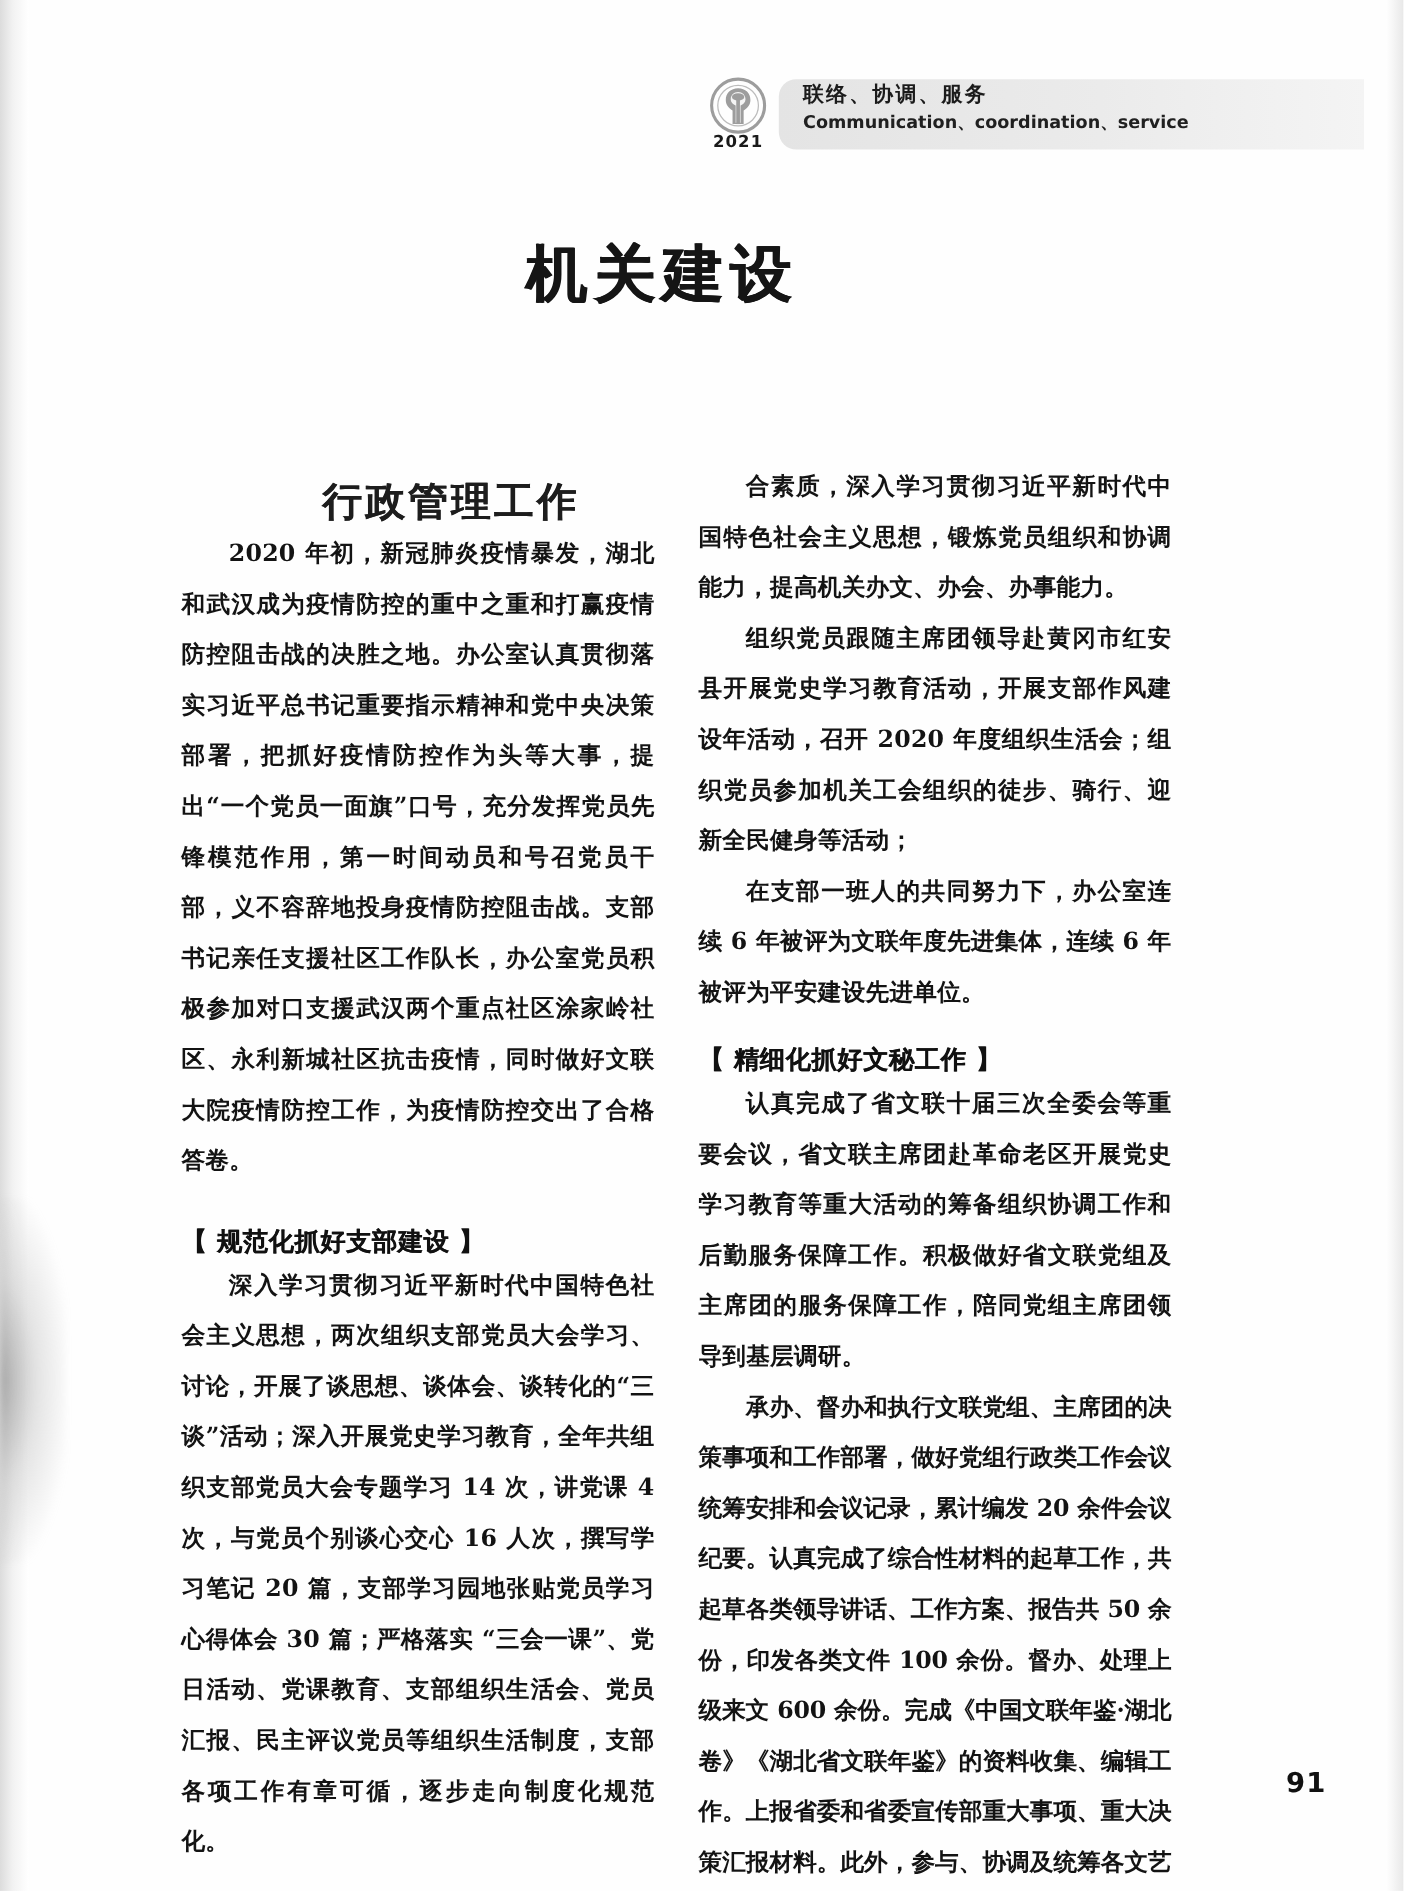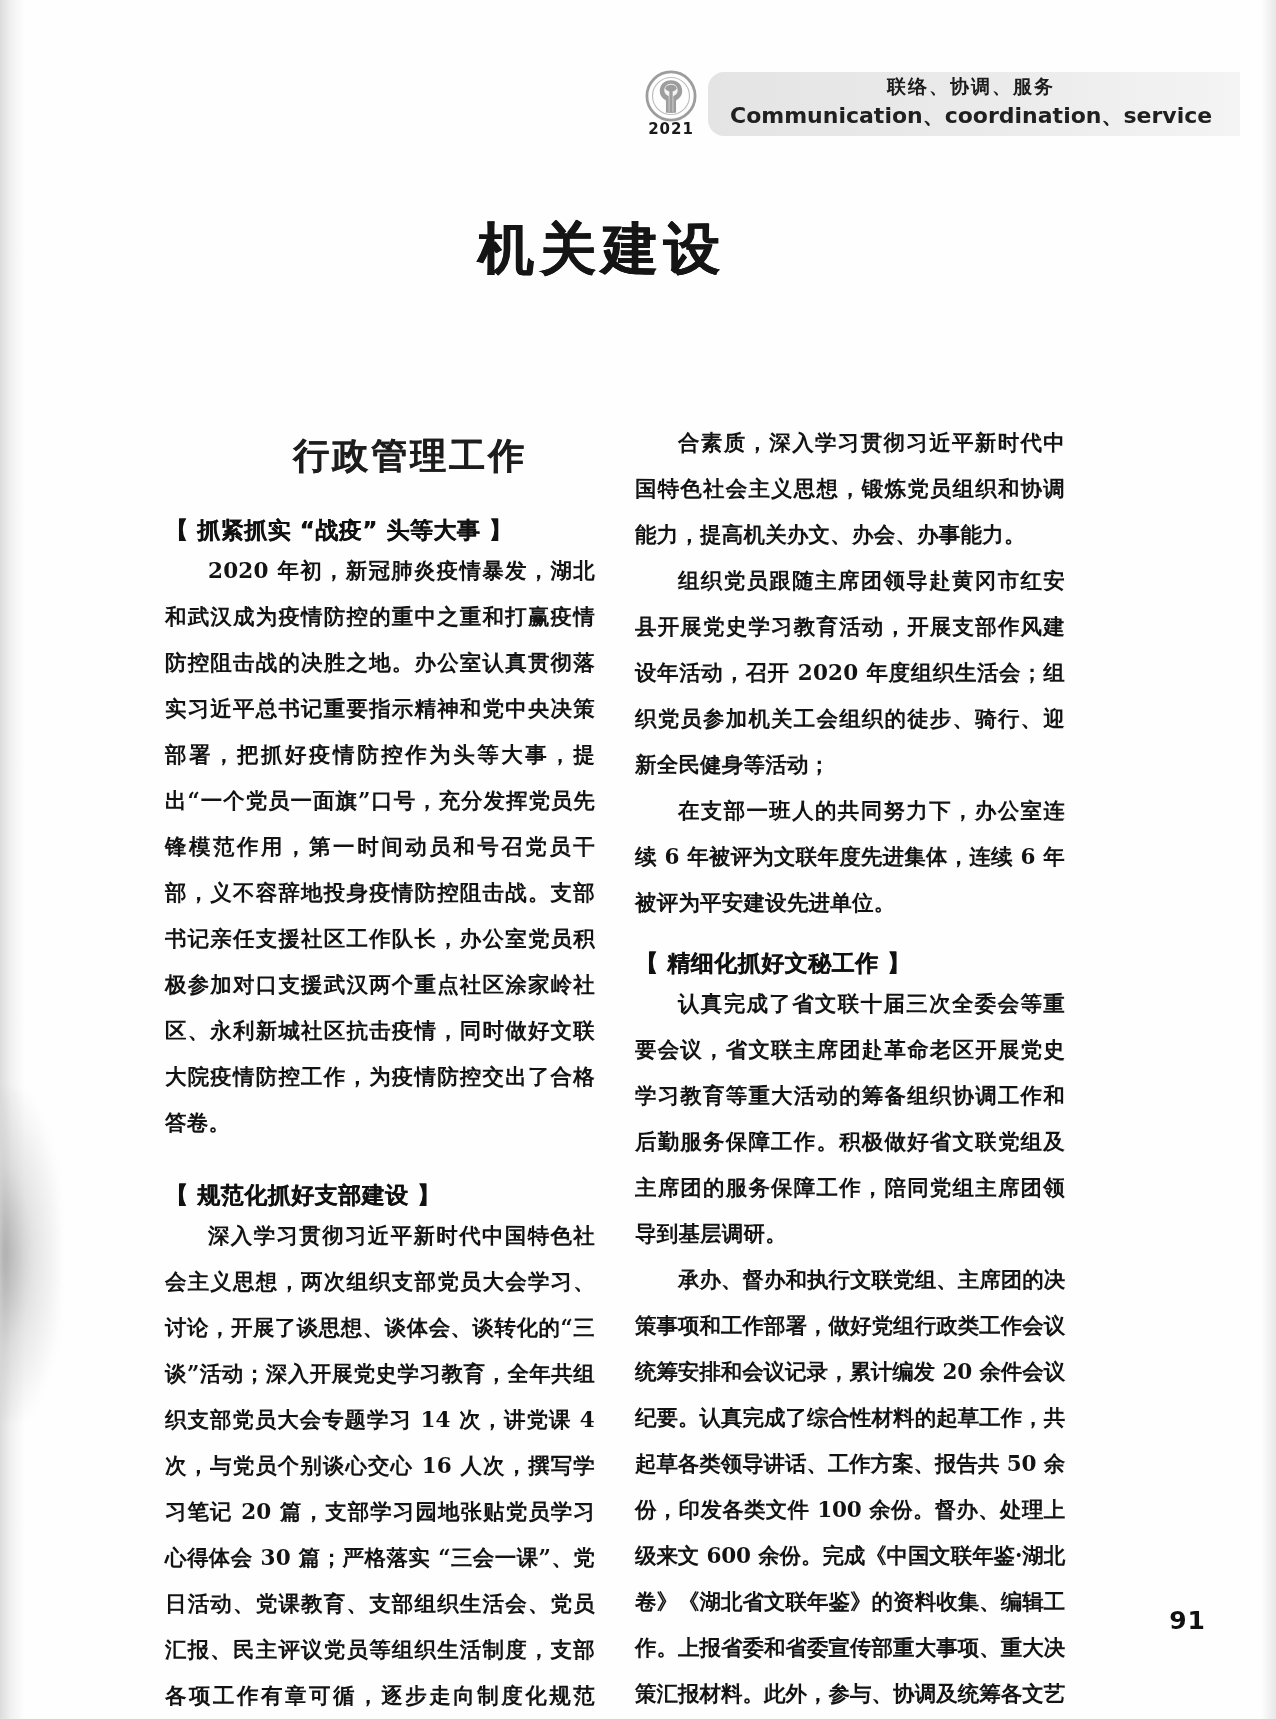--- a/index.html
+++ b/index.html
@@ -32,31 +32,31 @@
   
   .header{
     position:absolute;left:620px;top:68px;width:620px;height:74px;
   }
   .ribbon{
     position:absolute;left:88px;top:4px;right:0;height:64px;
     background:linear-gradient(to right,#e4e4e4 0%,#ebebeb 55%,#f4f4f4 100%);
     border-radius:16px 0 0 16px;
   }
   .ribbon-text{
-    position:absolute;left:110px;top:8px;text-align:center;
+    position:absolute;left:110px;top:8px;
   }
   .ribbon-cn{
     font-family:"DejaVu Sans","Liberation Sans",sans-serif;
     font-weight:bold;font-size:19px;color:#1b1b1b;
     letter-spacing:2px;line-height:1.15;
     white-space:nowrap;
   }
   .ribbon-en{
     font-family:"DejaVu Sans","Liberation Sans",sans-serif;
-    font-weight:bold;font-size:22px;color:#202020;
+    font-weight:bold;font-size:16px;color:#202020;
     letter-spacing:0px;margin-top:3px;white-space:nowrap;
   }
   .logo-wrap{position:absolute;left:16px;top:0px;width:70px;text-align:center;}
   .logo-mark{width:56px;height:56px;display:block;margin:0 auto;}
   .logo-year{
     font-family:"DejaVu Sans","Liberation Sans",sans-serif;
     font-weight:bold;font-size:15px;color:#1a1a1a;letter-spacing:1px;
     margin-top:-4px;
   }
 
@@ -153,21 +153,20 @@
 
   <div class="doc-title">
     <span>机关建设</span>
   </div>
 
   <div class="columns">
 
     <div class="col">
       <div class="section-title">行政管理工作</div>
 
-      <h3 class="sub-head">【 抓紧抓实 “战疫” 头等大事 】</h3>
       <p class="body">2020 年初，新冠肺炎疫情暴发，湖北和武汉成为疫情防控的重中之重和打赢疫情防控阻击战的决胜之地。办公室认真贯彻落实习近平总书记重要指示精神和党中央决策部署，把抓好疫情防控作为头等大事，提出“一个党员一面旗”口号，充分发挥党员先锋模范作用，第一时间动员和号召党员干部，义不容辞地投身疫情防控阻击战。支部书记亲任支援社区工作队长，办公室党员积极参加对口支援武汉两个重点社区涂家岭社区、永利新城社区抗击疫情，同时做好文联大院疫情防控工作，为疫情防控交出了合格答卷。</p>
 
       <h3 class="sub-head">【 规范化抓好支部建设 】</h3>
       <p class="body">深入学习贯彻习近平新时代中国特色社会主义思想，两次组织支部党员大会学习、讨论，开展了谈思想、谈体会、谈转化的“三谈”活动；深入开展党史学习教育，全年共组织支部党员大会专题学习 14 次，讲党课 4 次，与党员个别谈心交心 16 人次，撰写学习笔记 20 篇，支部学习园地张贴党员学习心得体会 30 篇；严格落实 “三会一课”、党日活动、党课教育、支部组织生活会、党员汇报、民主评议党员等组织生活制度，支部各项工作有章可循，逐步走向制度化规范化。</p>
 
     </div>
 
     <div class="col col-right">
       <p class="body">合素质，深入学习贯彻习近平新时代中国特色社会主义思想，锻炼党员组织和协调能力，提高机关办文、办会、办事能力。</p>
       <p class="body">组织党员跟随主席团领导赴黄冈市红安县开展党史学习教育活动，开展支部作风建设年活动，召开 2020 年度组织生活会；组织党员参加机关工会组织的徒步、骑行、迎新全民健身等活动；</p>

